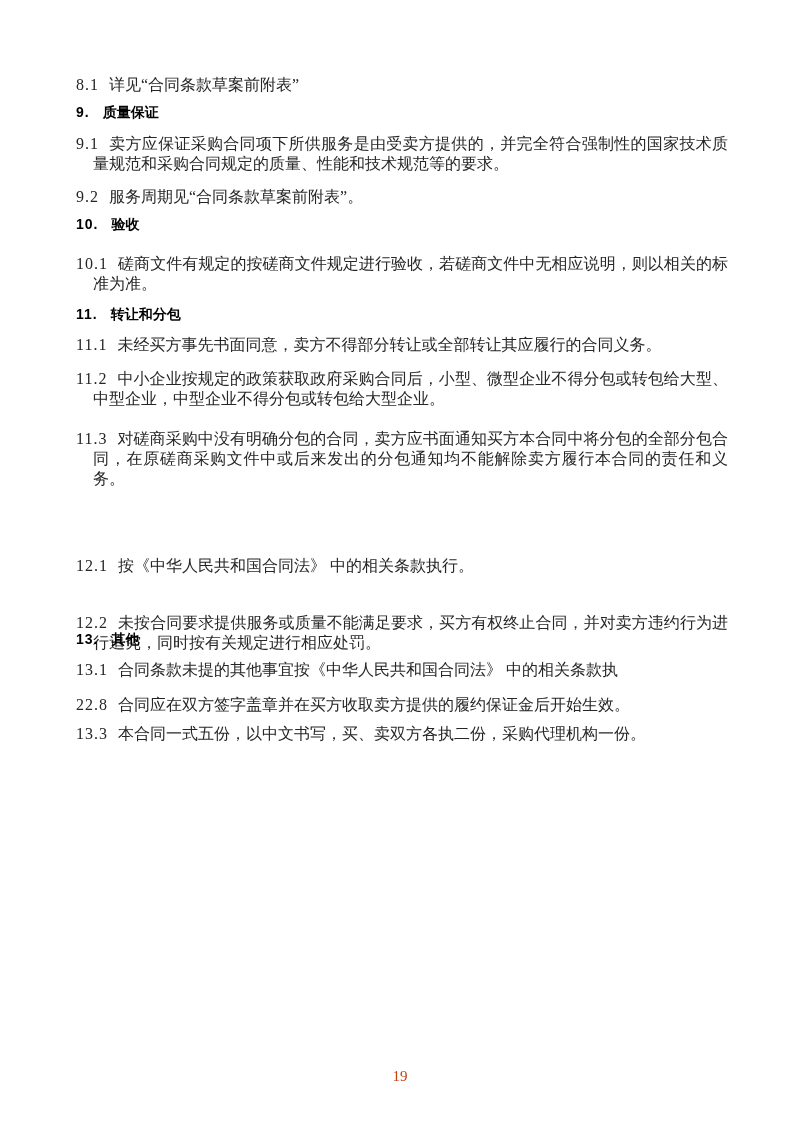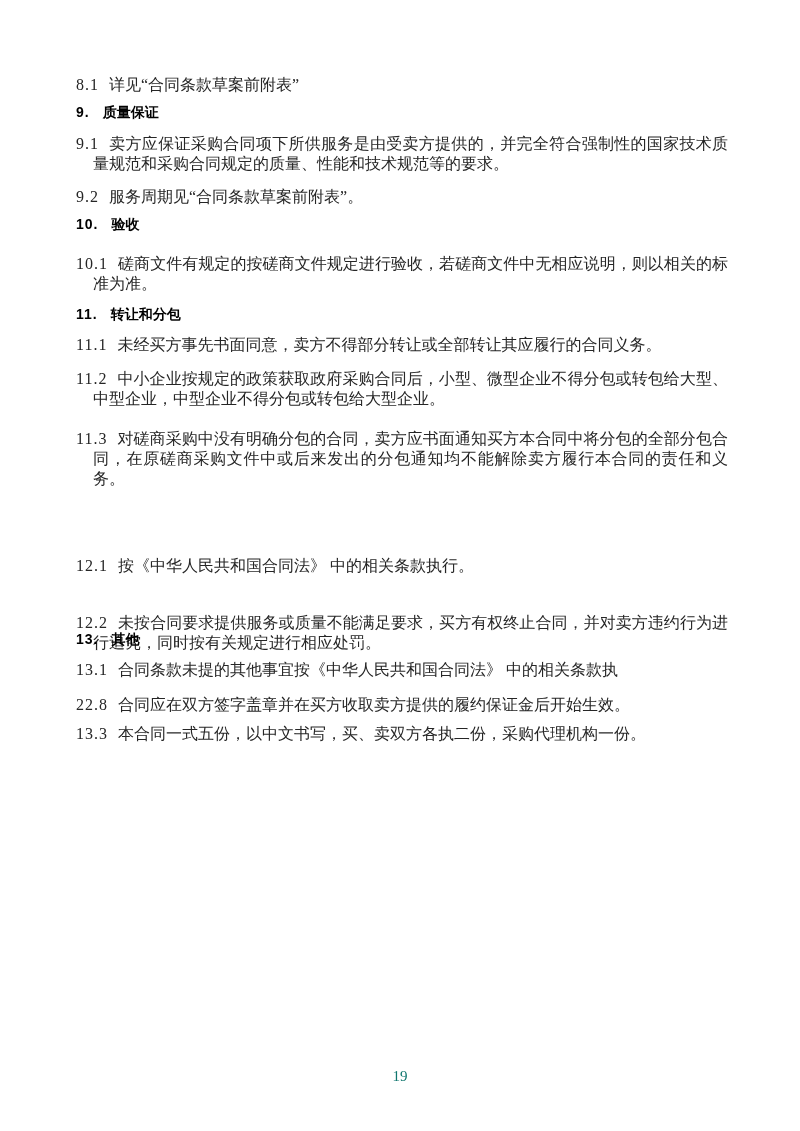--- a/index.html
+++ b/index.html
@@ -41,21 +41,21 @@
   p.clause .num { margin-right: 10px; letter-spacing: 1px; }
   p.heading .num { margin-right: 13px; letter-spacing: 1px; }
   .footer {
     position: absolute;
     top: 1066px;
     left: 0;
     width: 100%;
     text-align: center;
     font-size: 15px;
     line-height: 20px;
-    color: #0f766e;
+    color: #c2410c;
     font-family: "Liberation Serif", "DejaVu Serif", serif;
   }
 </style>
 </head>
 <body>
 
 <div class="page">
   <div class="doc-body">
       <p class="clause" style="top: 75px;"><span class="num">8.1</span><span class="txt">详见“合同条款草案前附表”</span></p>
       <p class="heading" style="top: 102px;"><span class="num">9.</span><span class="txt">质量保证</span></p>

